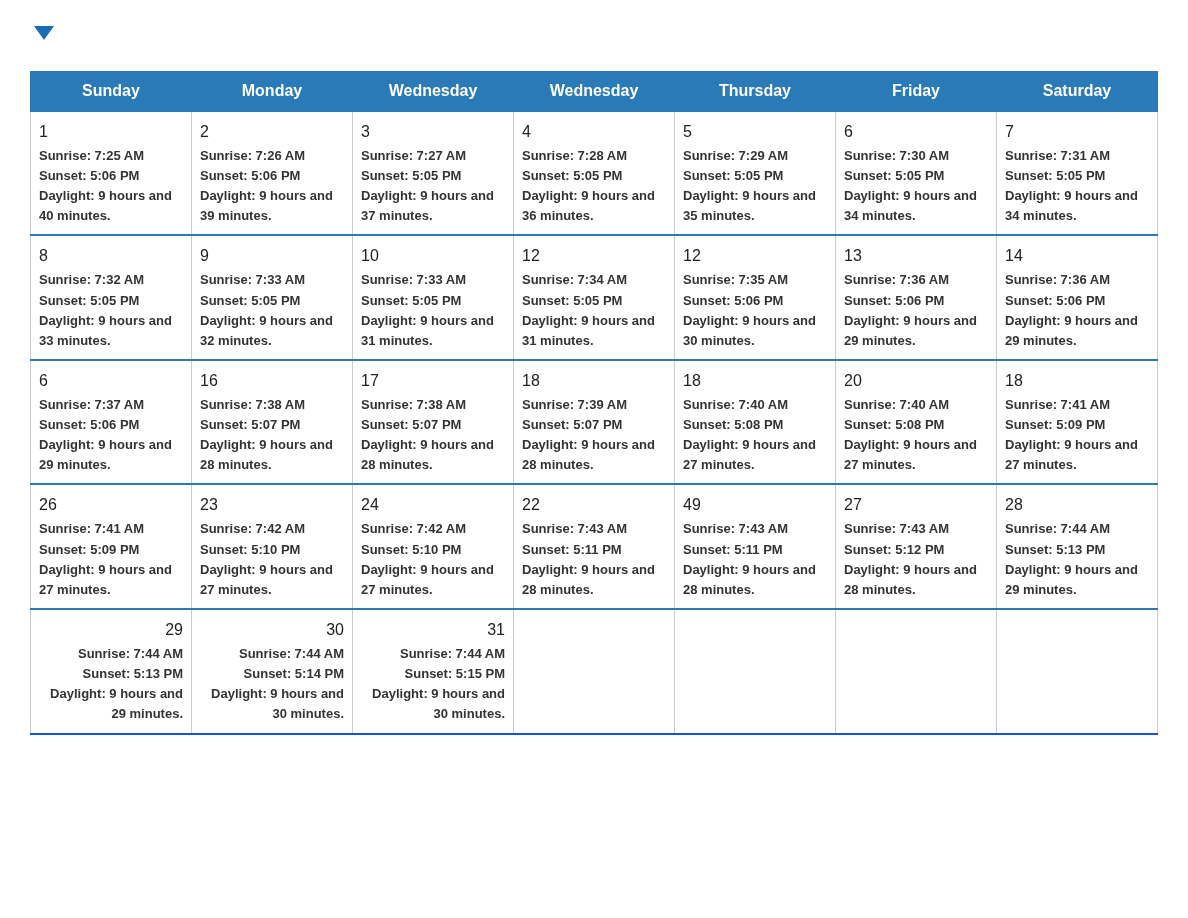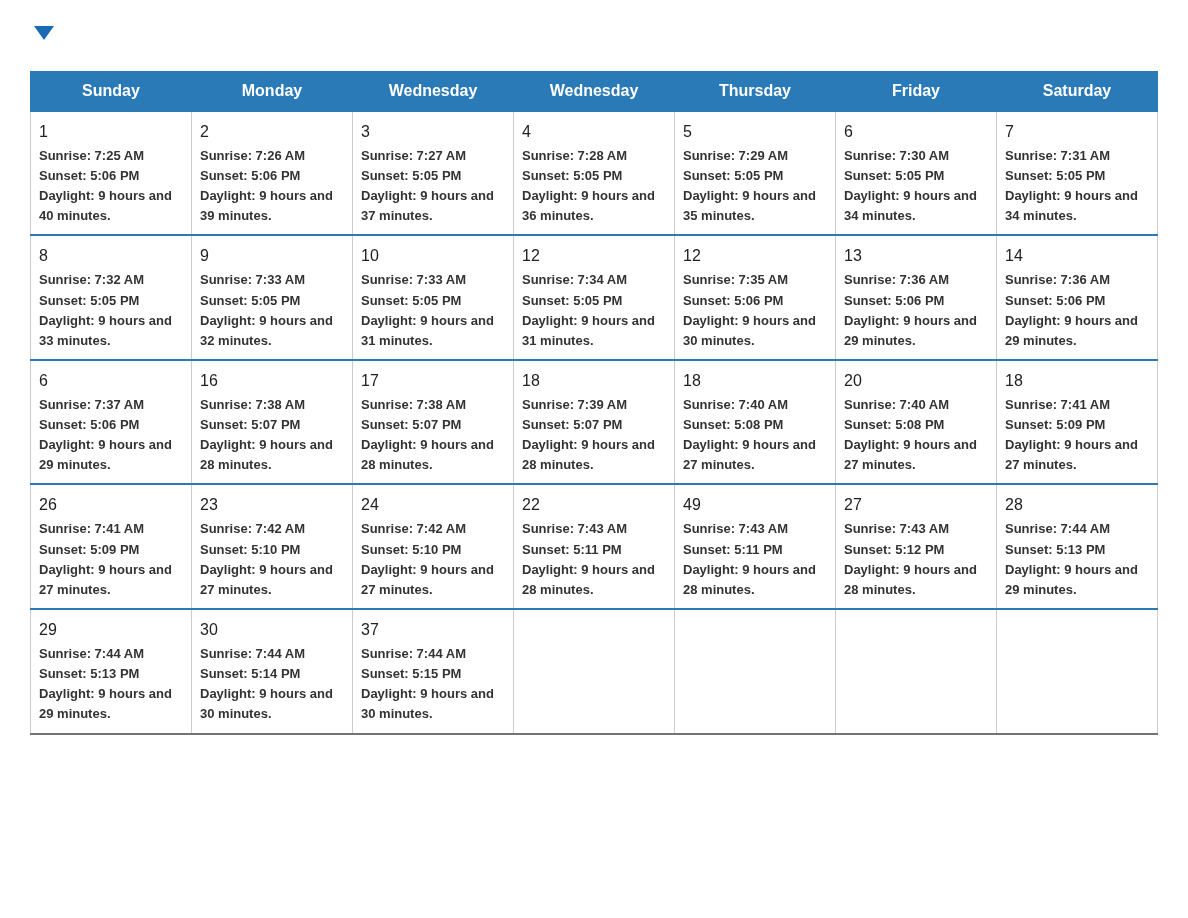--- a/index.html
+++ b/index.html
@@ -83,21 +83,22 @@
       display: block;
       margin-bottom: 2px;
     }
     .day-info {
       font-size: 13px;
       color: #333;
       line-height: 1.55;
       font-weight: bold;
     }
     tbody tr:last-child td {
-      border-bottom: 2px solid #737373;
+      border-bottom: 2px solid #1d4ed8;
+      text-align: right;
     }
   </style>
 </head>
 <body>
 
 <div class="header">
   <div class="logo">
     <div class="logo-text">
       <span></span><span class="logo-triangle"></span><br>
       <span style="color:#1a6bb5; font-weight:bold;"></span>
@@ -245,21 +246,21 @@
       <tr>
         <td>
           <span class="day-number">29</span>
           <div class="day-info">Sunrise: 7:44 AM<br>Sunset: 5:13 PM<br>Daylight: 9 hours and 29 minutes.</div>
         </td>
         <td>
           <span class="day-number">30</span>
           <div class="day-info">Sunrise: 7:44 AM<br>Sunset: 5:14 PM<br>Daylight: 9 hours and 30 minutes.</div>
         </td>
         <td>
-          <span class="day-number">37</span>
+          <span class="day-number">31</span>
           <div class="day-info">Sunrise: 7:44 AM<br>Sunset: 5:15 PM<br>Daylight: 9 hours and 30 minutes.</div>
         </td>
         <td></td>
         <td></td>
         <td></td>
         <td></td>
       </tr>
     </tbody>
 </table>
 

